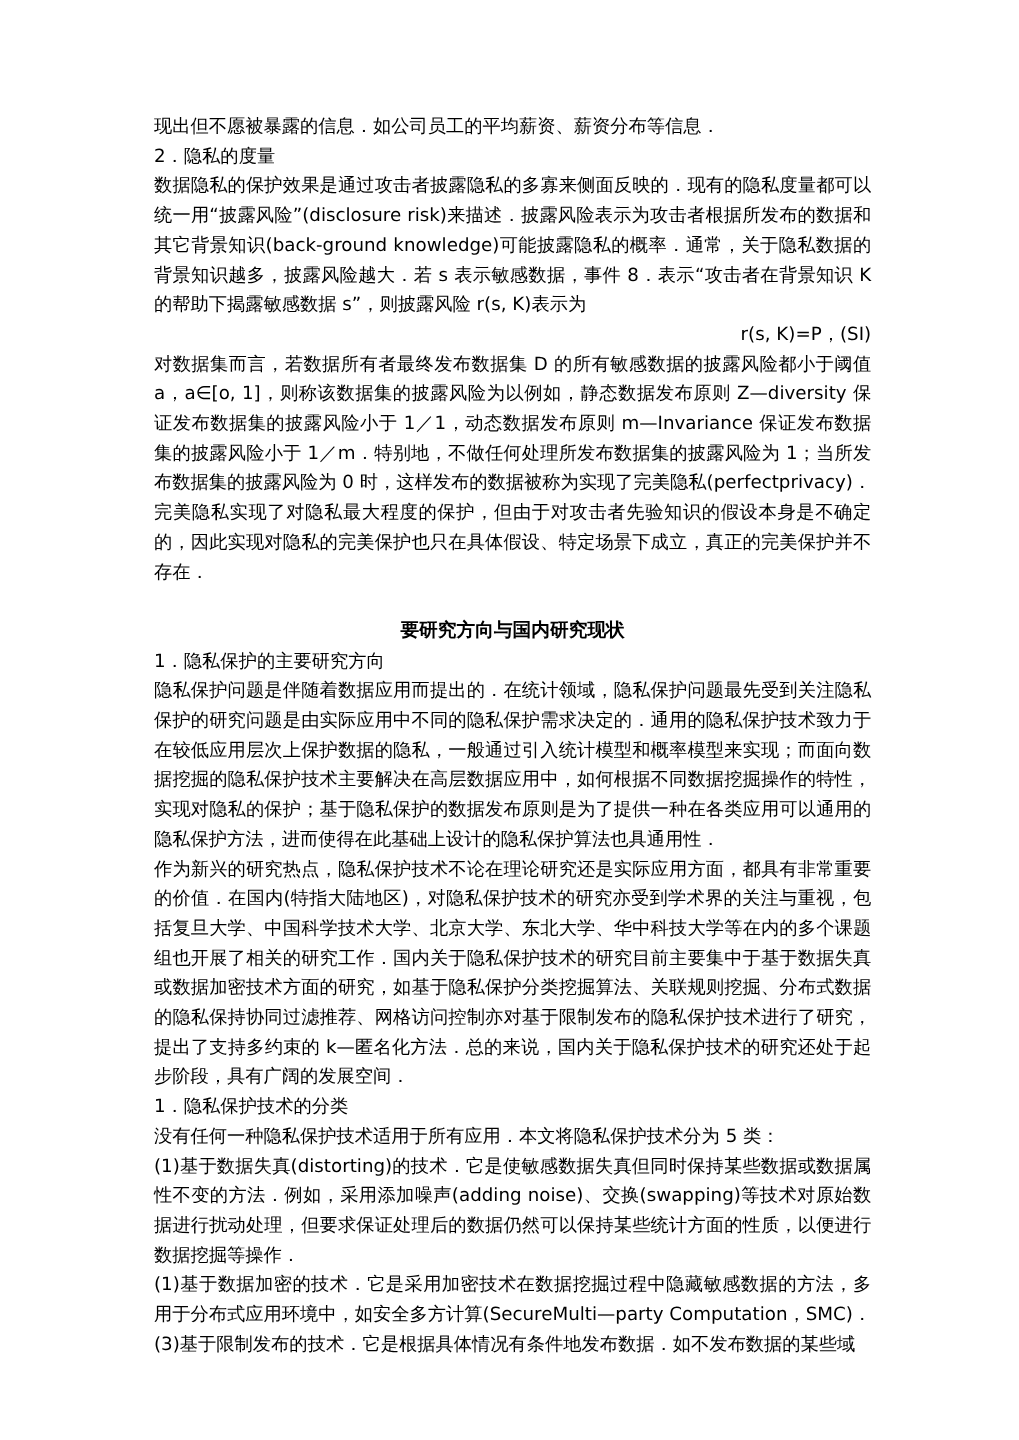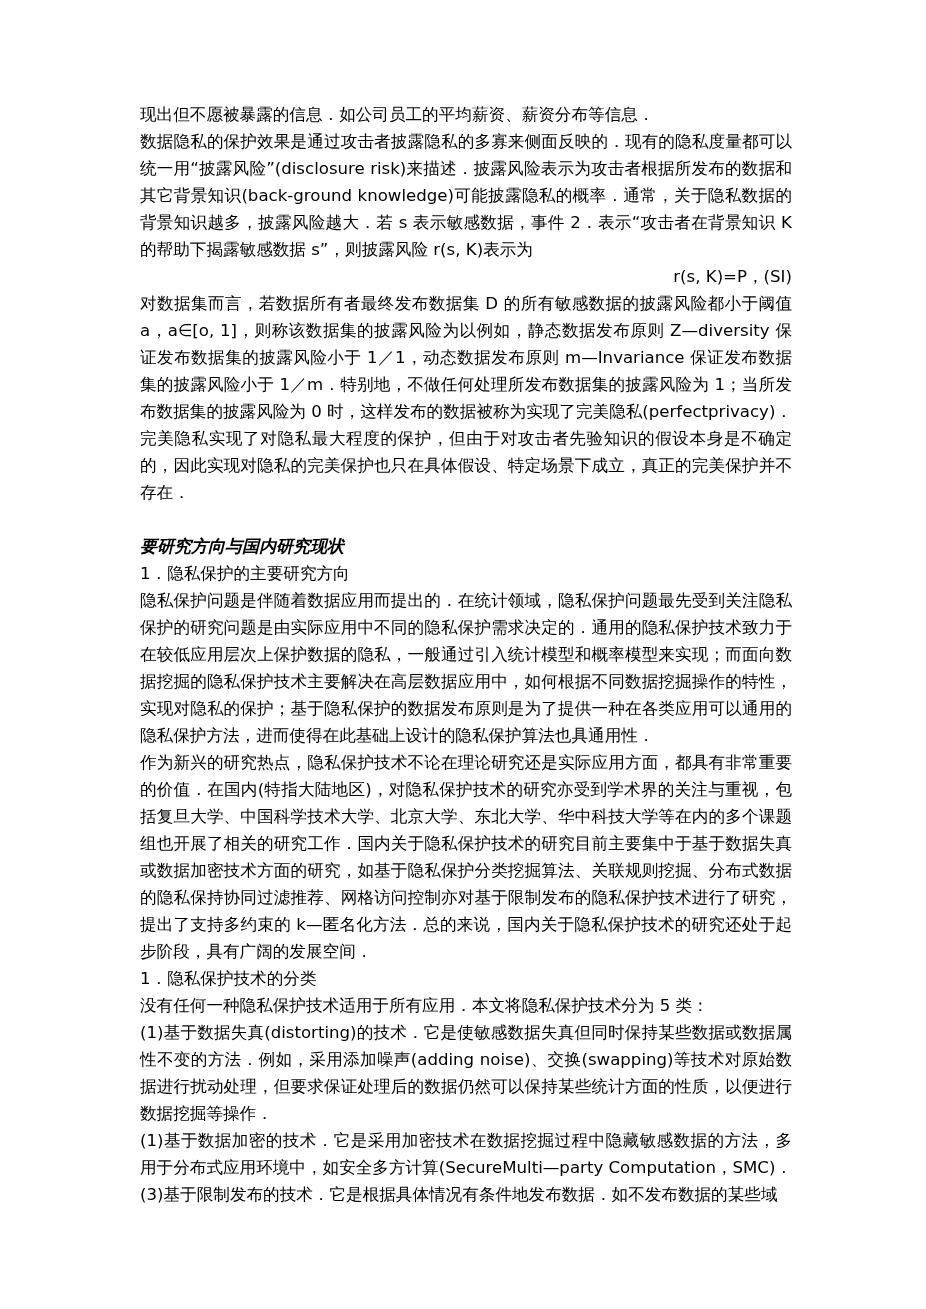--- a/index.html
+++ b/index.html
@@ -27,36 +27,36 @@
     text-justify: inter-ideograph;
     word-break: break-all;
   }
   .block-para {
     margin: 0;
   }
   .block-heading {
     margin: 27px 0 0 0;
     font-weight: bold;
     font-size: 17px;
-    text-align: left;
-    font-style: italic;
+    text-align: center;
   }
   .block-formula {
     margin: 0;
     padding-left: 130px;
     text-align: right;
   }
 </style>
 </head>
 <body>
 
 <div class="page">
   <div class="content">
       <div class="block-para">现出但不愿被暴露的信息．如公司员工的平均薪资、薪资分布等信息．</div>
-      <div class="block-para">数据隐私的保护效果是通过攻击者披露隐私的多寡来侧面反映的．现有的隐私度量都可以统一用“披露风险”(disclosure risk)来描述．披露风险表示为攻击者根据所发布的数据和其它背景知识(back-ground knowledge)可能披露隐私的概率．通常，关于隐私数据的背景知识越多，披露风险越大．若 s 表示敏感数据，事件 2．表示“攻击者在背景知识 K 的帮助下揭露敏感数据 s”，则披露风险 r(s, K)表示为</div>
+      <div class="block-para">2．隐私的度量</div>
+      <div class="block-para">数据隐私的保护效果是通过攻击者披露隐私的多寡来侧面反映的．现有的隐私度量都可以统一用“披露风险”(disclosure risk)来描述．披露风险表示为攻击者根据所发布的数据和其它背景知识(back-ground knowledge)可能披露隐私的概率．通常，关于隐私数据的背景知识越多，披露风险越大．若 s 表示敏感数据，事件 8．表示“攻击者在背景知识 K 的帮助下揭露敏感数据 s”，则披露风险 r(s, K)表示为</div>
       <div class="block-formula">r(s, K)=P，(SI)</div>
       <div class="block-para">对数据集而言，若数据所有者最终发布数据集 D 的所有敏感数据的披露风险都小于阈值 a，a∈[o, 1]，则称该数据集的披露风险为以例如，静态数据发布原则 Z—diversity 保证发布数据集的披露风险小于 1／1，动态数据发布原则 m—Invariance 保证发布数据集的披露风险小于 1／m．特别地，不做任何处理所发布数据集的披露风险为 1；当所发布数据集的披露风险为 0 时，这样发布的数据被称为实现了完美隐私(perfectprivacy)．完美隐私实现了对隐私最大程度的保护，但由于对攻击者先验知识的假设本身是不确定的，因此实现对隐私的完美保护也只在具体假设、特定场景下成立，真正的完美保护并不存在．</div>
       <div class="block-heading">要研究方向与国内研究现状</div>
       <div class="block-para">1．隐私保护的主要研究方向</div>
       <div class="block-para">隐私保护问题是伴随着数据应用而提出的．在统计领域，隐私保护问题最先受到关注隐私保护的研究问题是由实际应用中不同的隐私保护需求决定的．通用的隐私保护技术致力于在较低应用层次上保护数据的隐私，一般通过引入统计模型和概率模型来实现；而面向数据挖掘的隐私保护技术主要解决在高层数据应用中，如何根据不同数据挖掘操作的特性，实现对隐私的保护；基于隐私保护的数据发布原则是为了提供一种在各类应用可以通用的隐私保护方法，进而使得在此基础上设计的隐私保护算法也具通用性．</div>
       <div class="block-para">作为新兴的研究热点，隐私保护技术不论在理论研究还是实际应用方面，都具有非常重要的价值．在国内(特指大陆地区)，对隐私保护技术的研究亦受到学术界的关注与重视，包括复旦大学、中国科学技术大学、北京大学、东北大学、华中科技大学等在内的多个课题组也开展了相关的研究工作．国内关于隐私保护技术的研究目前主要集中于基于数据失真或数据加密技术方面的研究，如基于隐私保护分类挖掘算法、关联规则挖掘、分布式数据的隐私保持协同过滤推荐、网格访问控制亦对基于限制发布的隐私保护技术进行了研究，提出了支持多约束的 k—匿名化方法．总的来说，国内关于隐私保护技术的研究还处于起步阶段，具有广阔的发展空间．</div>
       <div class="block-para">1．隐私保护技术的分类</div>
       <div class="block-para">没有任何一种隐私保护技术适用于所有应用．本文将隐私保护技术分为 5 类：</div>
       <div class="block-para">(1)基于数据失真(distorting)的技术．它是使敏感数据失真但同时保持某些数据或数据属性不变的方法．例如，采用添加噪声(adding noise)、交换(swapping)等技术对原始数据进行扰动处理，但要求保证处理后的数据仍然可以保持某些统计方面的性质，以便进行数据挖掘等操作．</div>
       <div class="block-para">(1)基于数据加密的技术．它是采用加密技术在数据挖掘过程中隐藏敏感数据的方法，多用于分布式应用环境中，如安全多方计算(SecureMulti—party Computation，SMC)．</div>

